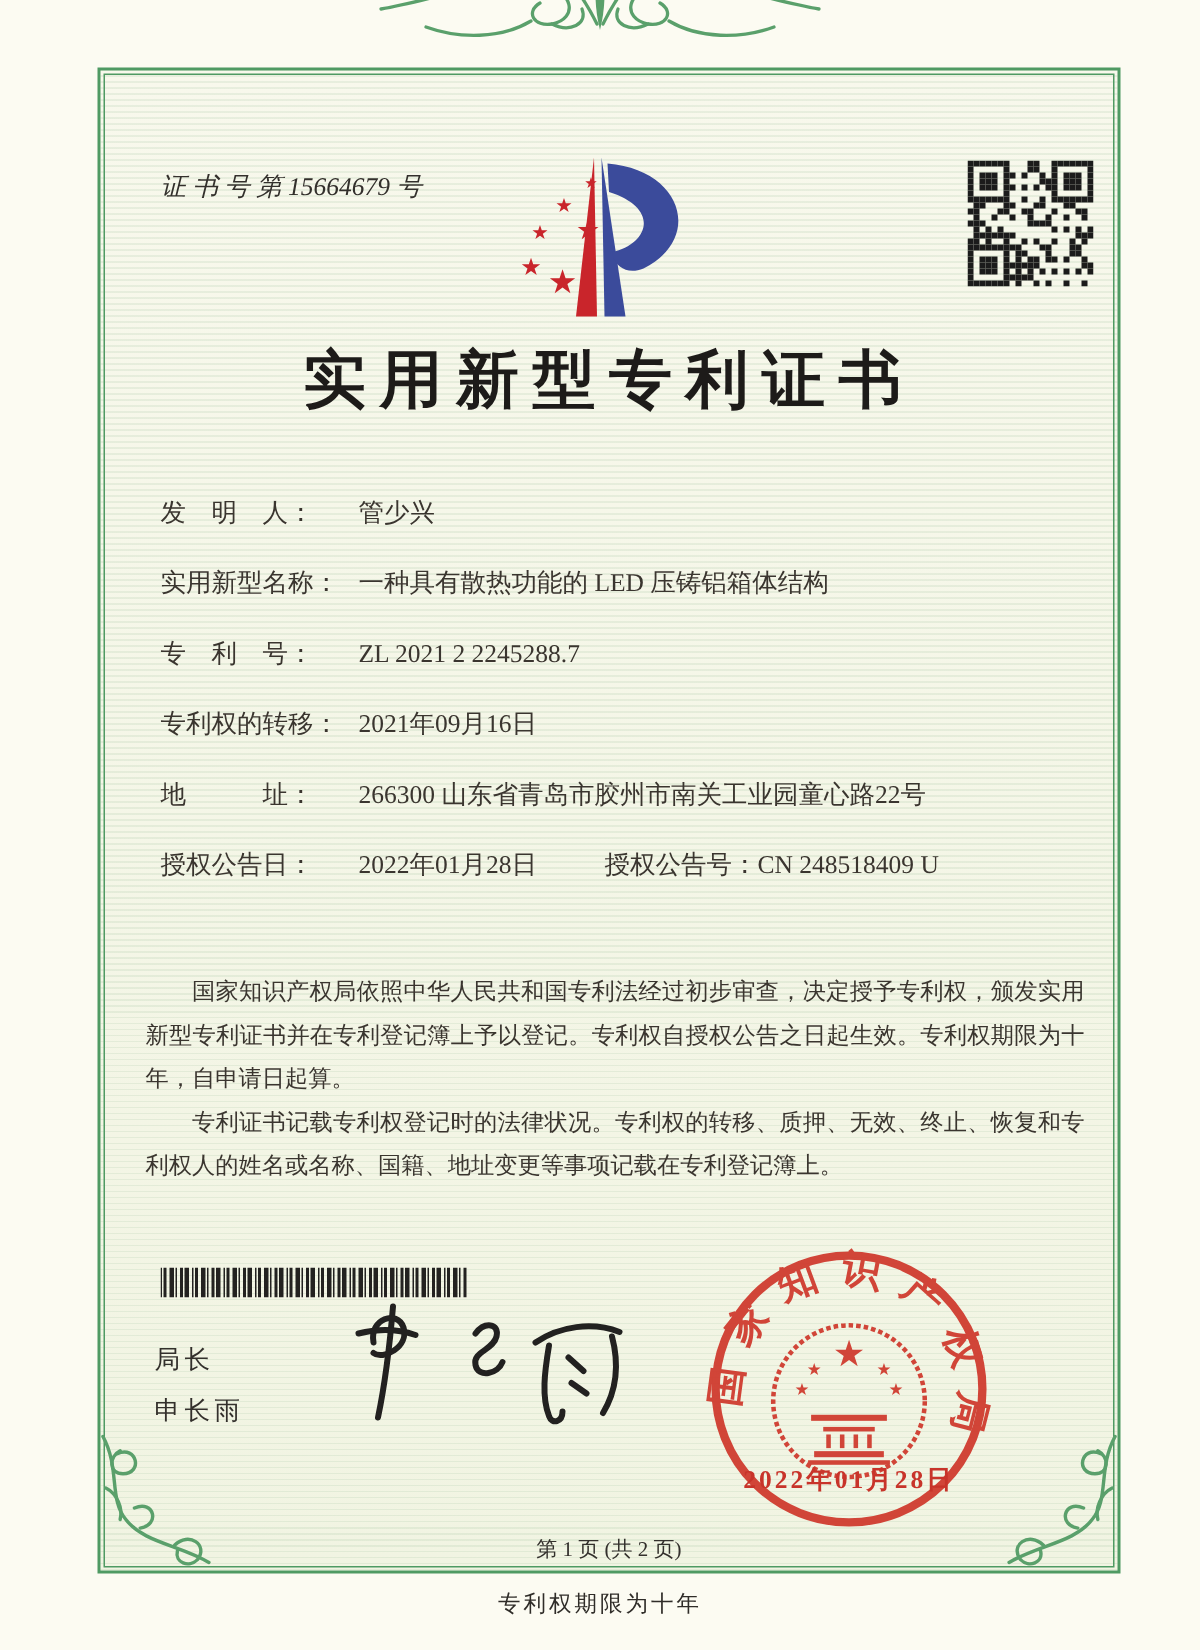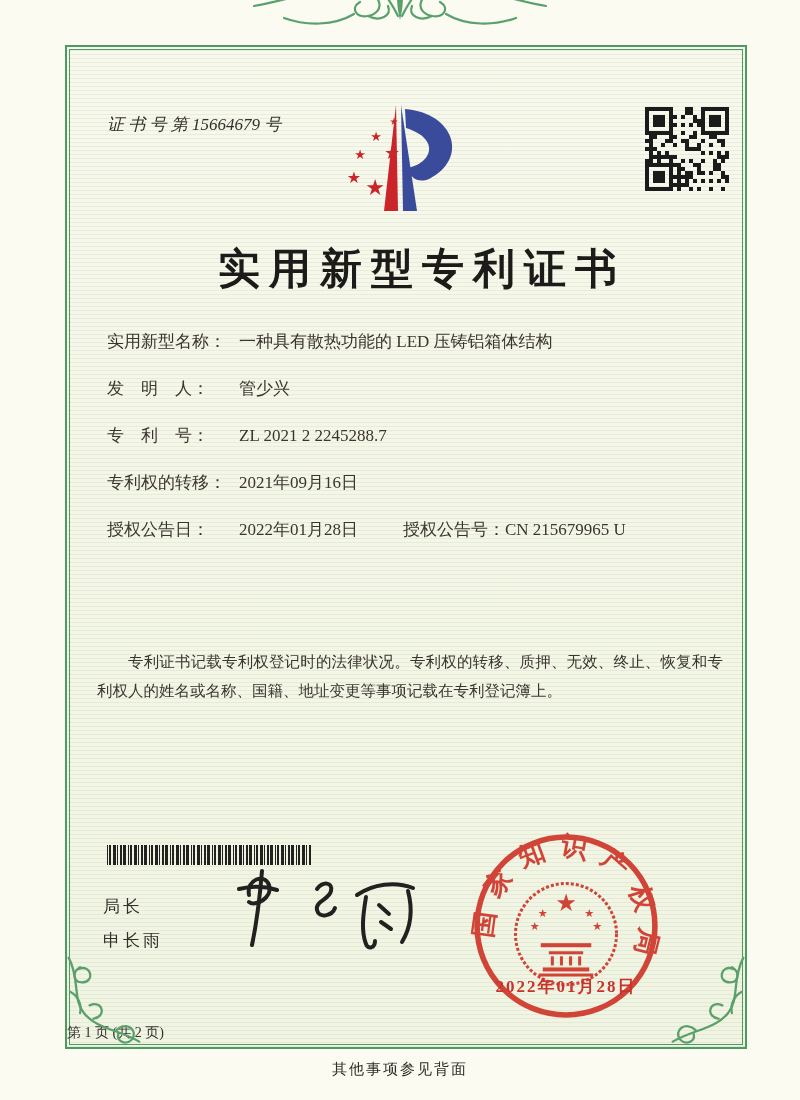--- a/index.html
+++ b/index.html
@@ -20,40 +20,40 @@
     content:'';position:absolute;inset:2px;border:1px solid #4f9a63;pointer-events:none;
   }
   .top-ornament{position:absolute;left:50%;top:-40px;transform:translateX(-50%);width:300px;height:78px;z-index:3;}
   .corner-flourish{position:absolute;width:105px;height:105px;z-index:3;}
   .fl-bl{left:-6px;bottom:-8px;}
   .fl-br{right:-6px;bottom:-8px;transform:scaleX(-1);}
   .cert-no{position:absolute;left:40px;top:66px;font-size:17px;color:#33302c;font-style:italic;}
   .logo{position:absolute;left:270px;top:50px;width:132px;height:122px;}
   .qr{position:absolute;left:578px;top:60px;width:84px;height:84px;}
   .title{
-    position:absolute;left:0;top:178px;width:100%;margin:16px;text-align:center;
+    position:absolute;left:0;top:178px;width:100%;margin:0;text-align:center;
     font-size:42px;font-weight:bold;letter-spacing:9px;color:#1d1b19;
   }
   .fields{position:absolute;left:40px;top:283px;right:30px;}
   .row{position:relative;height:47px;font-size:17px;white-space:nowrap;}
   .row .label{display:inline-block;min-width:132px;color:#3a352f;}
   .row .value{color:#3a352f;}
   .pair2{position:absolute;left:296px;top:0;}
   .bodytext{position:absolute;left:30px;top:600px;width:626px;font-size:15.5px;line-height:29px;text-align:justify;color:#3a352f;}
   .bodytext p{margin:0;text-indent:2em;}
   .barcode{position:absolute;left:40px;top:798px;width:208px;height:20px;}
   .signer-title{position:absolute;left:36px;top:848px;font-size:17px;letter-spacing:3px;color:#33302c;}
   .signer-name{position:absolute;left:36px;top:882px;font-size:17px;letter-spacing:3px;color:#33302c;}
   .signature{position:absolute;left:152px;top:818px;width:218px;height:100px;}
   .seal{position:absolute;left:403px;top:783px;width:192px;height:192px;opacity:0.93;}
   .seal-date{
     position:absolute;left:403px;top:928px;width:192px;text-align:center;
     font-size:17px;font-weight:700;letter-spacing:2px;color:#c8342a;
   }
-  .page-no{position:absolute;left:0;top:977px;width:100%;text-align:left;font-size:14px;color:#33302c;}
+  .page-no{position:absolute;left:0;top:977px;width:100%;text-align:center;font-size:14px;color:#33302c;}
   .back-note{position:absolute;left:0;top:1060px;width:100%;text-align:center;font-size:15px;letter-spacing:2px;color:#2f2c28;}
 </style>
 </head>
 <body>
 
 <svg class="top-ornament" viewBox="0 0 300 78" fill="none" stroke="#5aa06b" stroke-width="2.2" stroke-linecap="round">
   <g>
     <path d="M4,46 C40,40 78,24 112,30 C132,34 136,52 118,56 C106,58 100,48 110,42"></path>
     <path d="M34,58 C56,66 84,66 104,54"></path>
     <path d="M66,28 C78,12 100,10 116,18"></path>
@@ -314,31 +314,33 @@
         <rect x="32" y="80" width="4" height="4"></rect>
         <rect x="44" y="80" width="4" height="4"></rect>
         <rect x="52" y="80" width="4" height="4"></rect>
         <rect x="64" y="80" width="4" height="4"></rect>
         <rect x="76" y="80" width="4" height="4"></rect>
       </svg></div>
 
   <h1 class="title">实用新型专利证书</h1>
 
   <div class="fields">
+    <div class="row"><span class="label">发　明　人：</span><span class="value">管少兴</span></div>
     <div class="row"><span class="label">实用新型名称：</span><span class="value">一种具有散热功能的 LED 压铸铝箱体结构</span></div>
-    <div class="row"><span class="label">发　明　人：</span><span class="value">管少兴</span></div>
     <div class="row"><span class="label">专　利　号：</span><span class="value">ZL 2021 2 2245288.7</span></div>
     <div class="row"><span class="label">专利权的转移：</span><span class="value">2021年09月16日</span></div>
+    <div class="row"><span class="label">地　　　址：</span><span class="value">266300 山东省青岛市胶州市南关工业园童心路22号</span></div>
     <div class="row">
       <span class="label">授权公告日：</span><span class="value">2022年01月28日</span>
-      <span class="pair2"><span class="label" style="min-width:0">授权公告号：</span><span class="value">CN 215679965 U</span></span>
+      <span class="pair2"><span class="label" style="min-width:0">授权公告号：</span><span class="value">CN 248518409 U</span></span>
     </div>
   </div>
 
   <div class="bodytext">
+    <p>国家知识产权局依照中华人民共和国专利法经过初步审查，决定授予专利权，颁发实用新型专利证书并在专利登记簿上予以登记。专利权自授权公告之日起生效。专利权期限为十年，自申请日起算。</p>
     <p>专利证书记载专利权登记时的法律状况。专利权的转移、质押、无效、终止、恢复和专利权人的姓名或名称、国籍、地址变更等事项记载在专利登记簿上。</p>
   </div>
 
   <div class="barcode"><svg width="208" height="20" viewBox="0 0 208 20" fill="#232220">
         <rect x="0" y="0" width="1" height="20"></rect>
         <rect x="2" y="0" width="2" height="20"></rect>
         <rect x="6" y="0" width="3" height="20"></rect>
         <rect x="10" y="0" width="1" height="20"></rect>
         <rect x="13" y="0" width="2" height="20"></rect>
         <rect x="16" y="0" width="3" height="20"></rect>
@@ -435,13 +437,13 @@
       <rect x="107" y="125" width="3" height="9"></rect>
       <rect x="72" y="136" width="46" height="4"></rect>
       <rect x="68" y="142" width="54" height="3"></rect>
     </g>
   </svg>
   <div class="seal-date">2022年01月28日</div>
 
   <div class="page-no">第 1 页 (共 2 页)</div>
 </div>
 
-<div class="back-note">其他事项参见背面</div>
+<div class="back-note">专利权期限为十年</div>
 
 </body></html>

